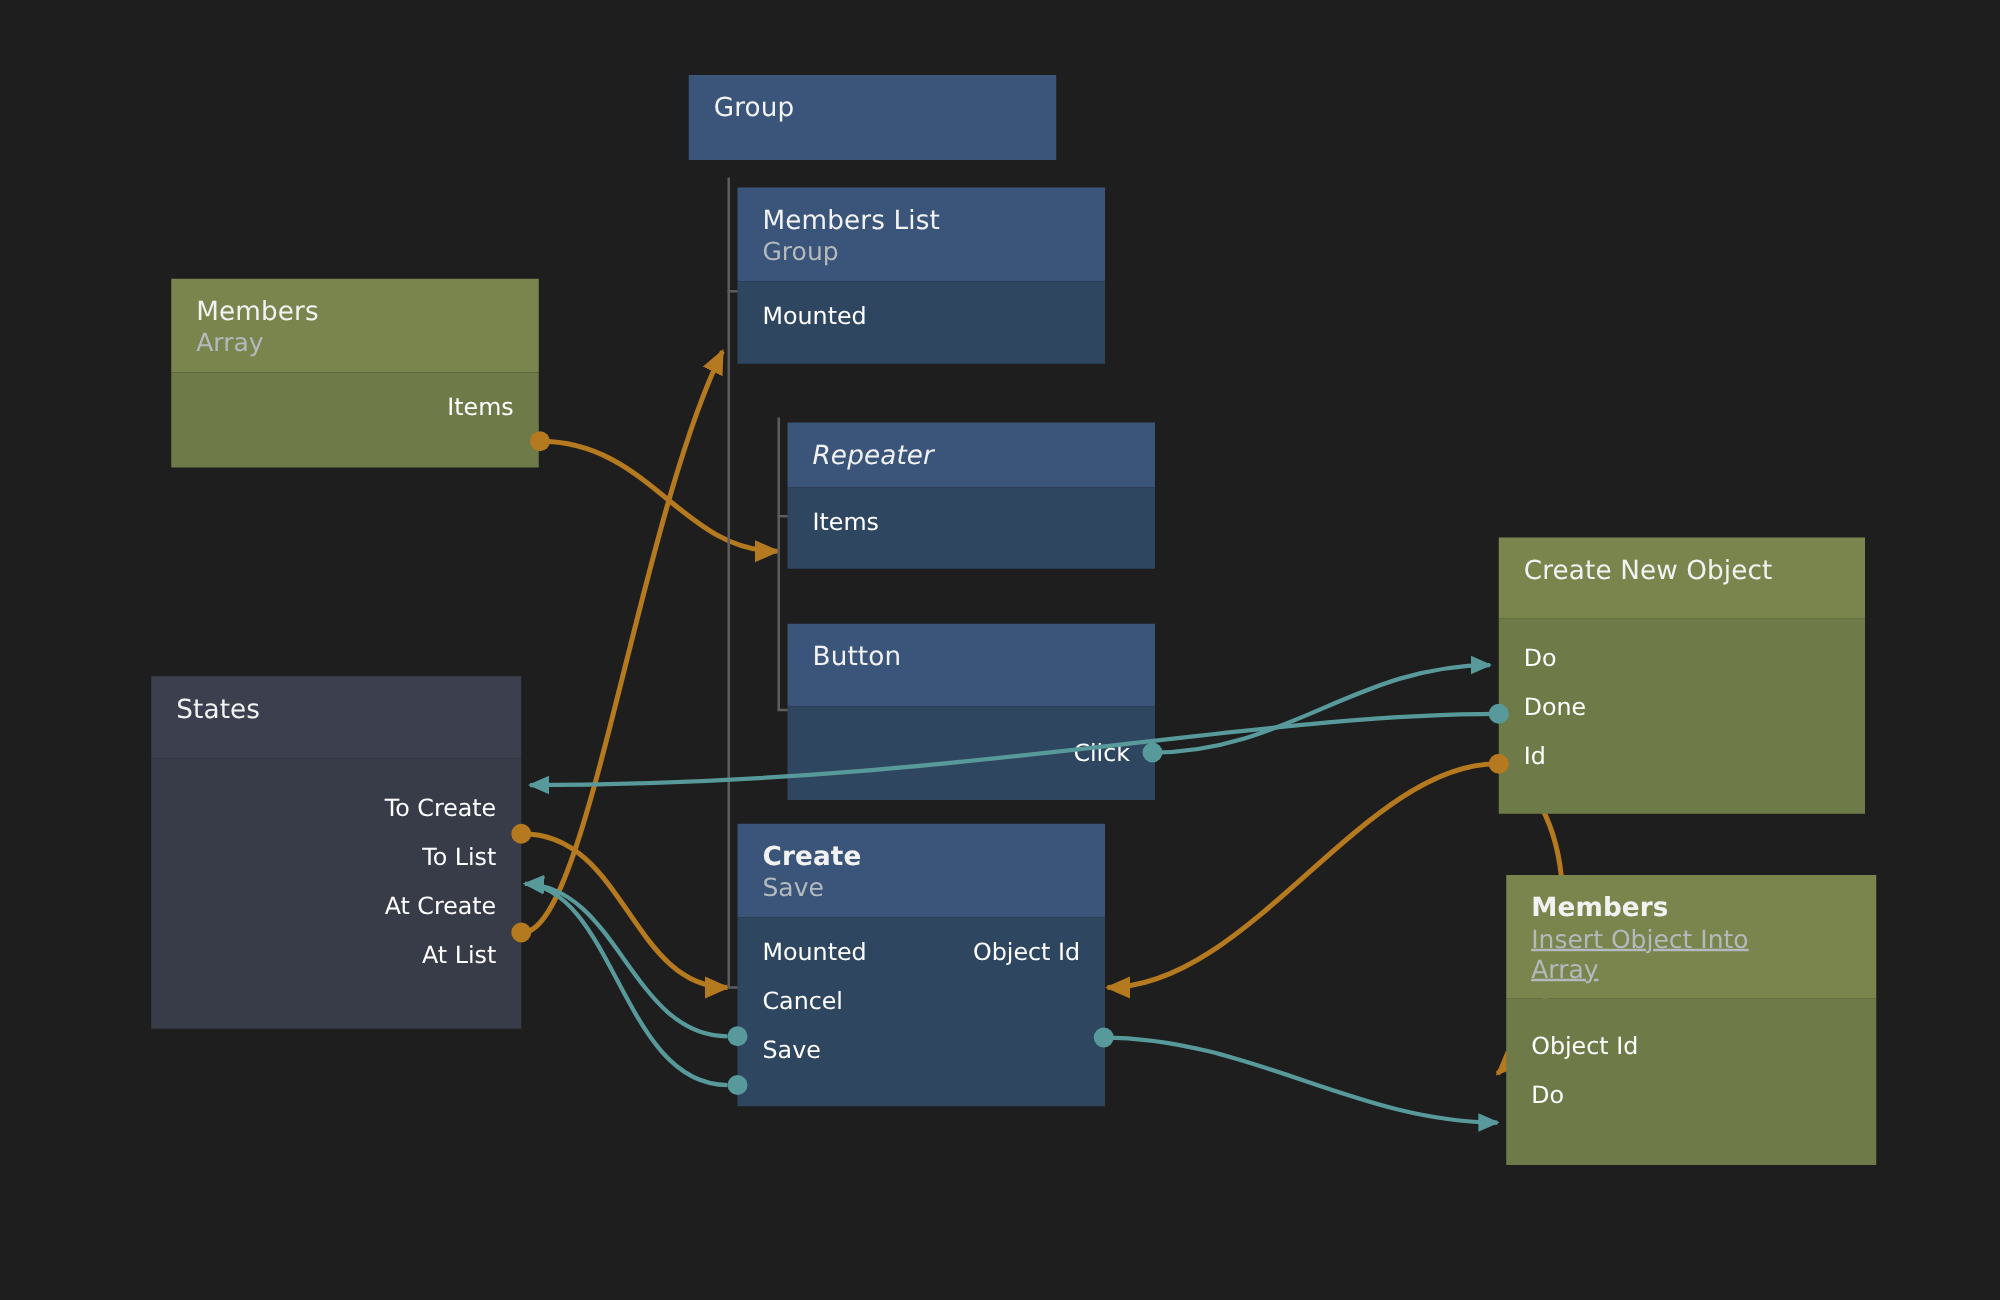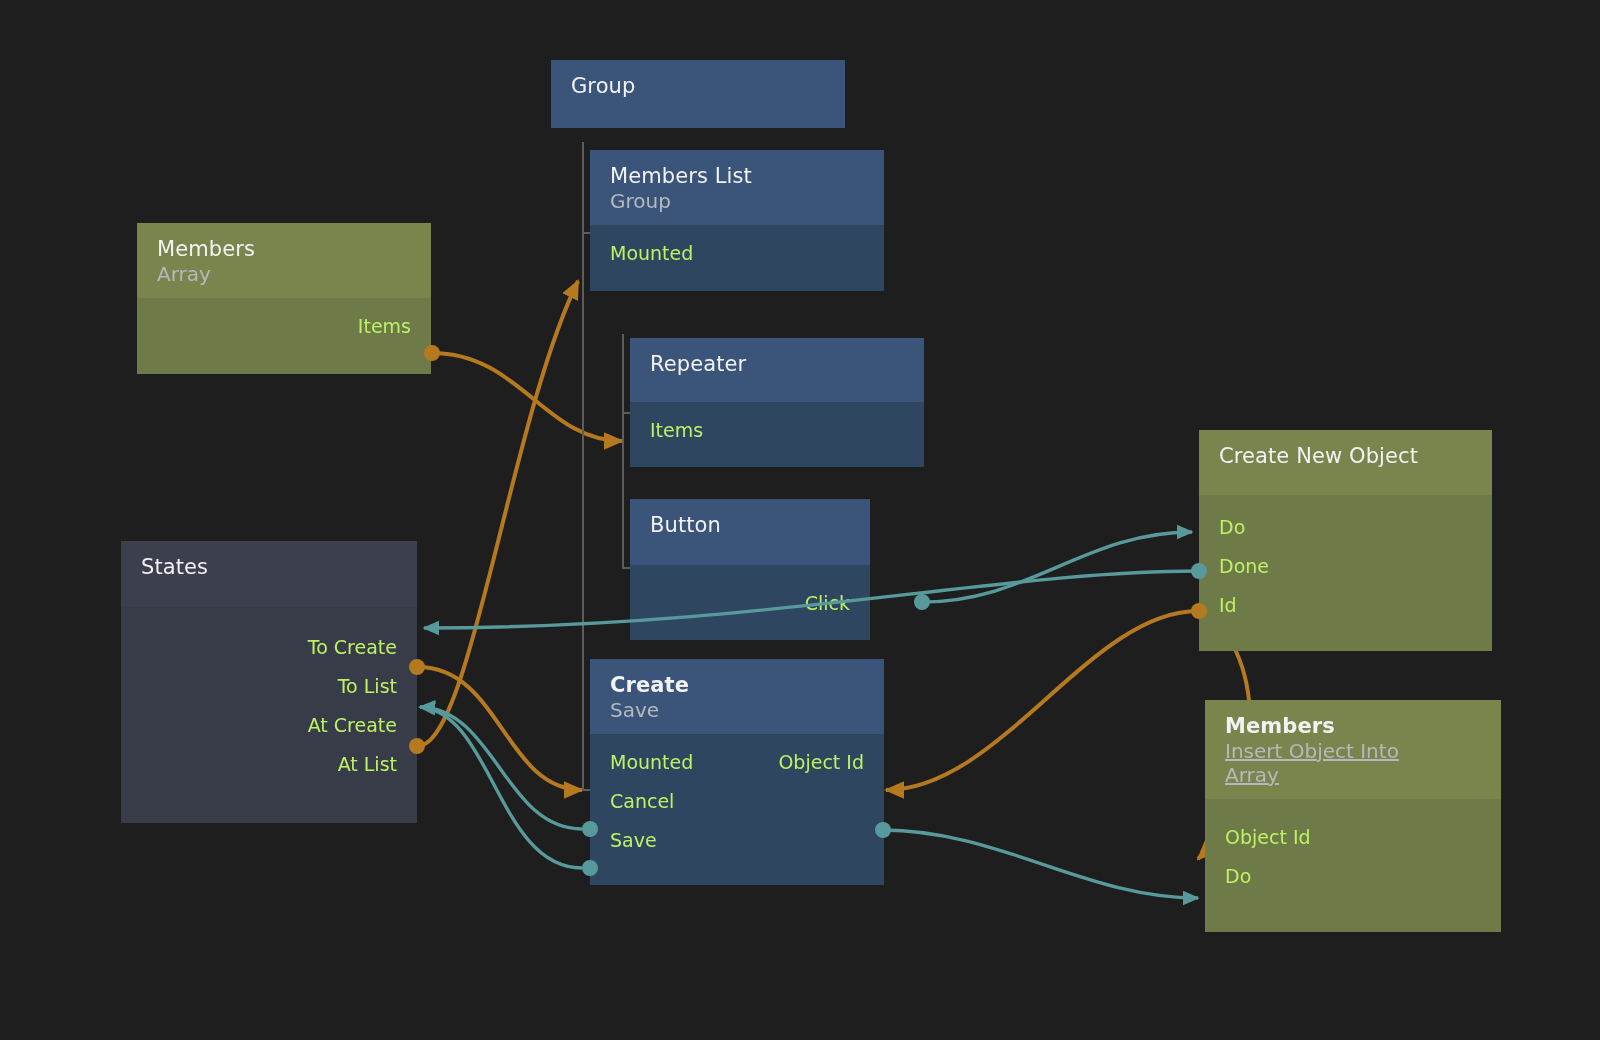--- a/index.html
+++ b/index.html
@@ -23,21 +23,21 @@
   
   .blue .hdr{background:#3a5579;}
   .blue .body{background:#2e4660;}
   .green .hdr{background:#79854d;}
   .green .body{background:#6e7b48;}
   .slate .hdr{background:#3c3f4d;}
   .slate .body{background:#383b48;}
 
   
   .row{position:relative;height:39px;display:flex;align-items:center;
-       font-size:19px;color:#bef264;padding:0 20px;box-sizing:border-box;}
+       font-size:19px;color:#ffffff;padding:0 20px;box-sizing:border-box;}
   .row.right{justify-content:flex-end;}
   .row.split{justify-content:space-between;}
   .dot{position:absolute;width:16px;height:16px;border-radius:50%;
        transform:translate(-50%,-50%);}
   .dot.orange{background:#b5791f;}
   .dot.teal{background:#589a9b;}
 
   .tree{position:absolute;background:#5d5d5d;}
   .tree.v{width:2px;}
   .tree.h{height:2px;}
@@ -100,31 +100,31 @@
       <div class="subtitle">Group</div>
     </div>
     <div class="body" style="padding-top:9px;padding-bottom:18px;">
       <div class="row">
         <span>Mounted</span>
       </div>
     </div>
   </div>
 
   <div class="node blue" style="left:630px;top:338px;width:294px;">
-    <div class="hdr" style="height:64px;">
+    <div class="hdr" style="height:52px;font-style:italic;">
       <div class="title">Repeater</div>
     </div>
     <div class="body" style="padding-top:8px;padding-bottom:18px;">
       <div class="row">
         <span>Items</span>
       </div>
     </div>
   </div>
 
-  <div class="node blue" style="left:630px;top:499px;width:240px;">
+  <div class="node blue" style="left:630px;top:499px;width:294px;">
     <div class="hdr" style="height:66px;">
       <div class="title">Button</div>
     </div>
     <div class="body" style="padding-top:18px;padding-bottom:18px;">
       <div class="row right">
         <span>Click</span>
       </div>
     </div>
   </div>
 

